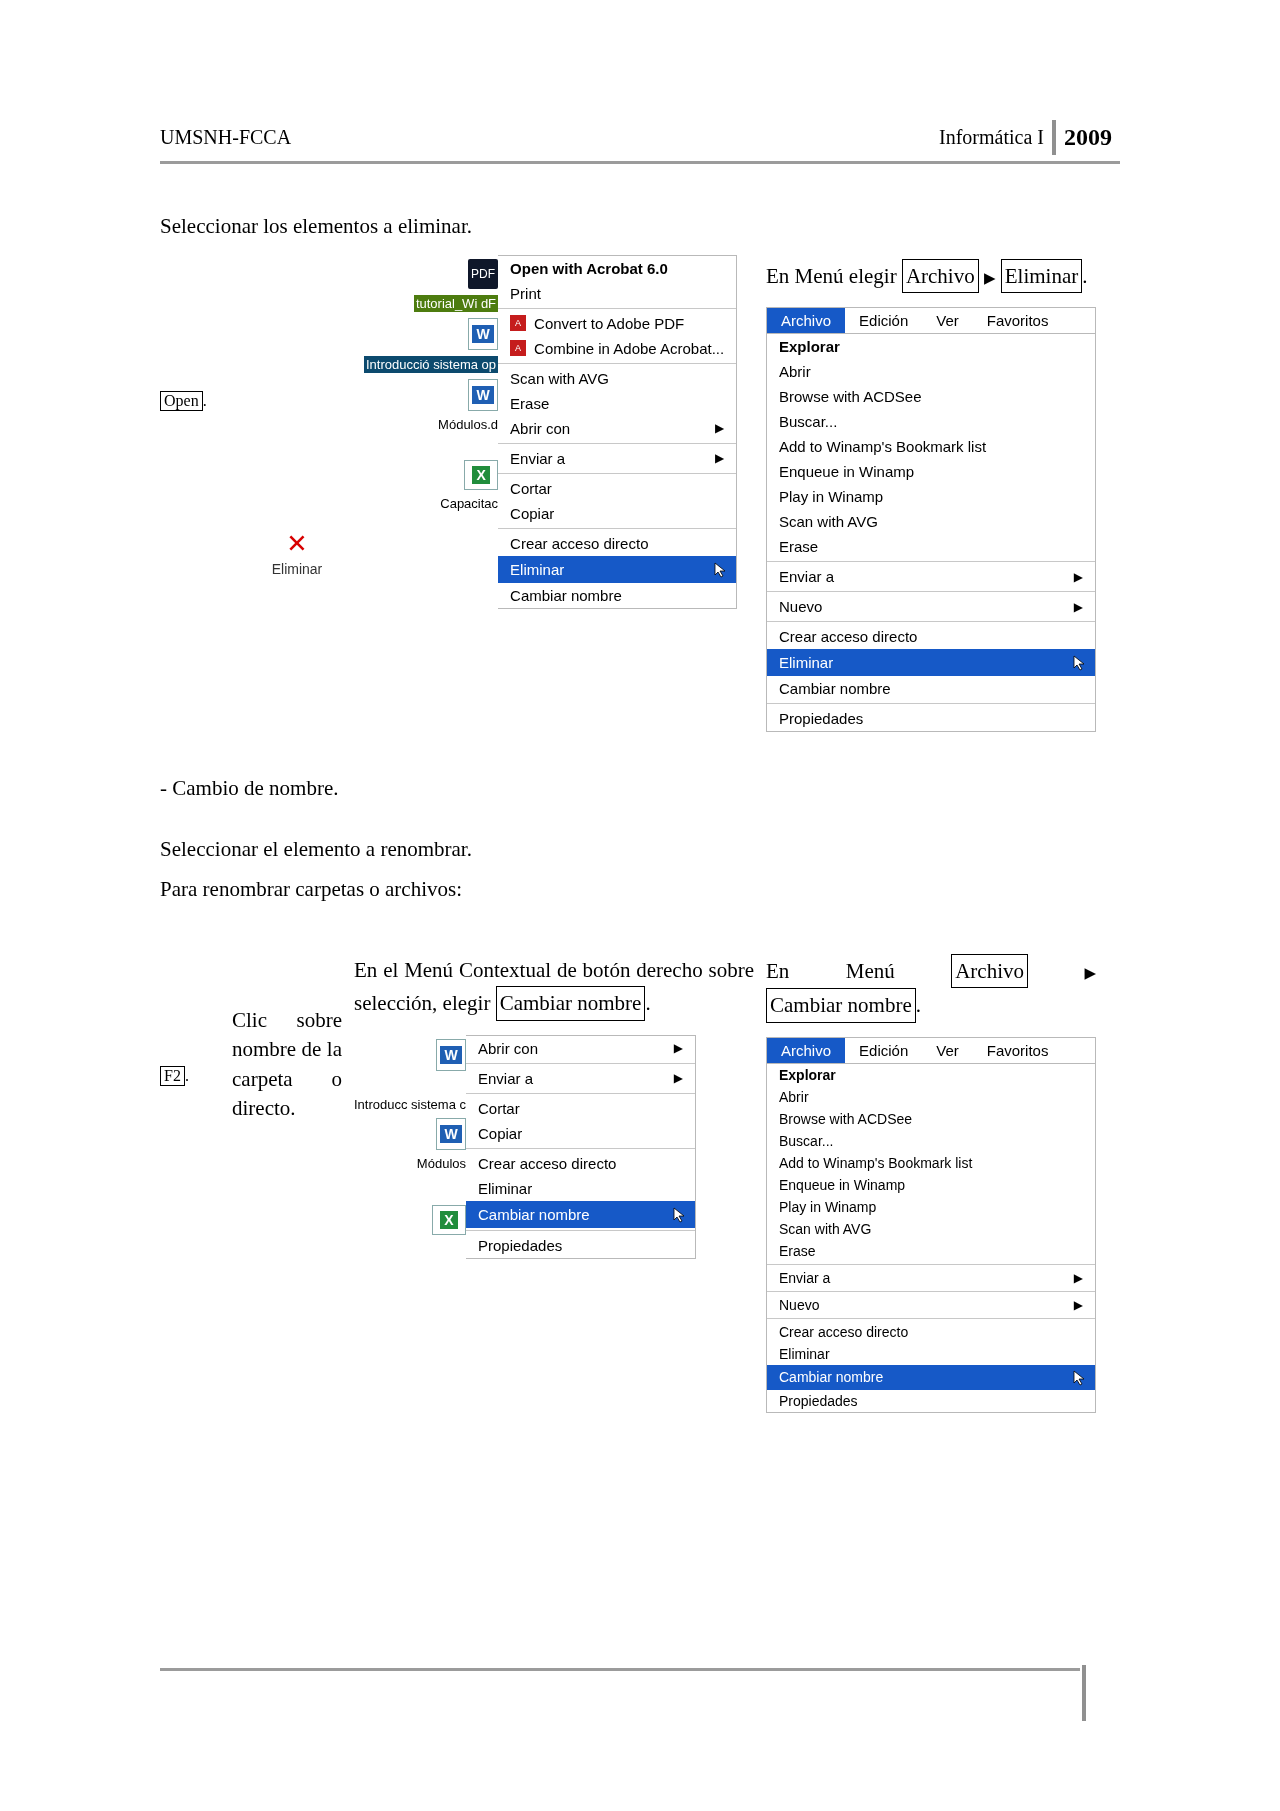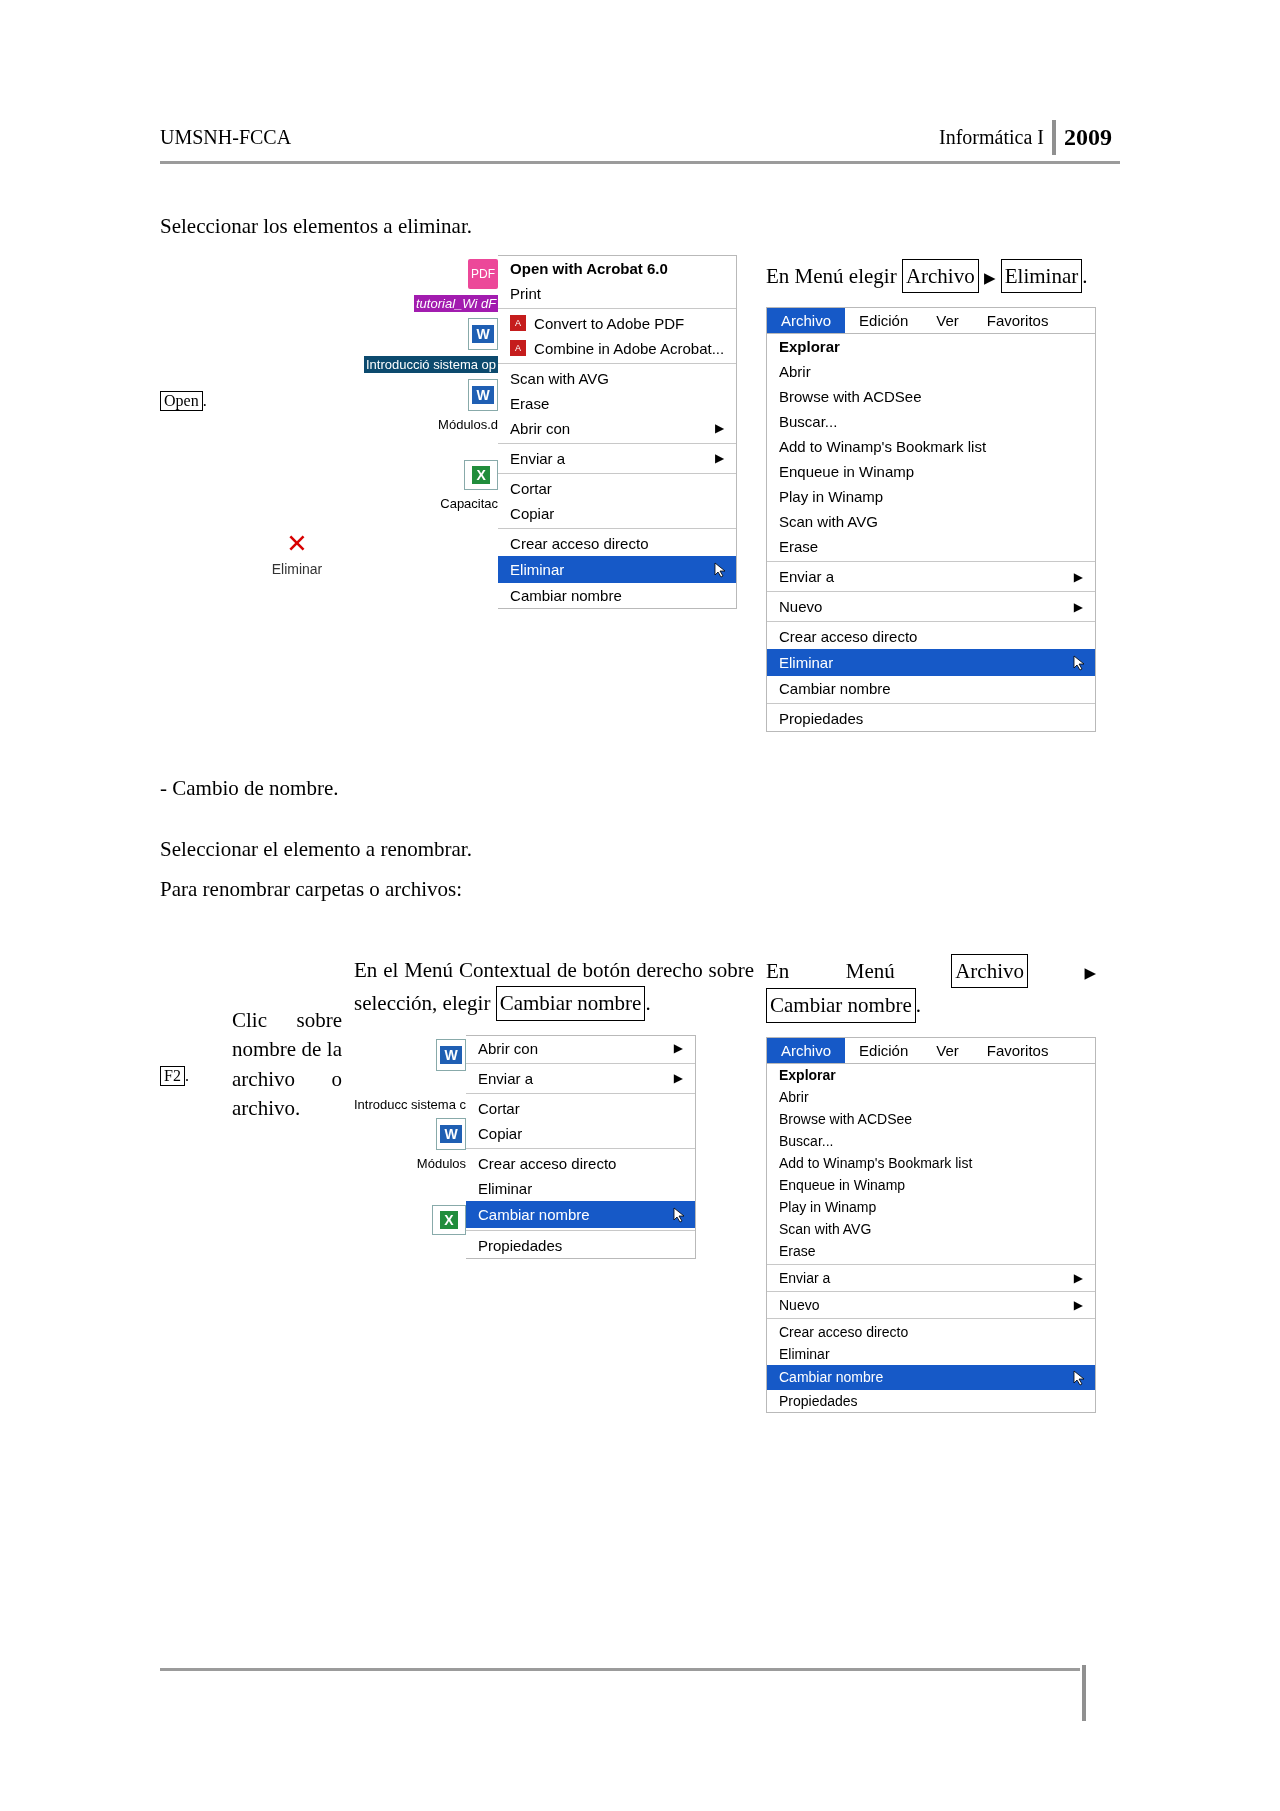--- a/index.html
+++ b/index.html
@@ -81,21 +81,21 @@
     font-family: Tahoma, sans-serif; font-size: 14px; color: #333;
   }
   .supr-box { margin-top: 140px; }
   .file-column {
     display: flex; flex-direction: column; align-items: center; gap: 6px;
     padding-top: 4px;
     font-family: Tahoma, sans-serif;
     font-size: 13px;
   }
   .file-column .fname { color: #000; }
-  .icon-pdf { background:#ec4899; width:30px; height:30px; font-size:12px; color:#fff; display:flex; align-items:center; justify-content:center; border-radius:2px;}
+  .icon-pdf { background:#0f172a; width:30px; height:30px; font-size:12px; color:#fff; display:flex; align-items:center; justify-content:center; border-radius:2px;}
   .icon-word { width:30px; height:32px; border:1px solid #8aa; background:#fff; display:flex; align-items:center; justify-content:center;}
   .icon-word .w { background:#1f5fb3; color:#fff; font-weight:bold; font-size:14px; padding:1px 4px;}
   .icon-excel { width:34px; height:30px; border:1px solid #8aa; background:#fff; display:flex; align-items:center; justify-content:center;}
   .icon-excel .x { background:#218d3c; color:#fff; font-weight:bold; font-size:14px; padding:1px 4px;}
   .pane {
     display: flex;
     background: #fff;
     margin-top: 4px;
   }
   .pane1 { border: none; }
@@ -178,21 +178,21 @@
         <span class="x">×</span>
         <span class="label">Eliminar</span>
       </div>
     </div>
 
     <div class="col-c">
 
       <div class="pane pane1">
         <div class="file-column" style="min-width:86px; align-items:flex-end;">
           <div class="icon-pdf">PDF</div>
-          <div class="fname" style="background:#a21caf; color:#fff; padding:1px 2px;font-style:italic;">tutorial_Wi
+          <div class="fname" style="background:#4d7c0f; color:#fff; padding:1px 2px;">tutorial_Wi
 dF</div>
           <div class="icon-word">
               <span class="w">W</span>
             </div>
           <div class="fname" style="background:#0c4a6e; color:#fff; padding:1px 2px;">Introducció
 sistema op</div>
           <div class="icon-word">
               <span class="w">W</span>
             </div>
           <div class="fname">Módulos.d</div>
@@ -293,21 +293,21 @@
   <p class="body-text" style="margin-top:28px;">Seleccionar el elemento  a renombrar.</p>
   <p class="body-text">Para renombrar carpetas o archivos:</p>
 
   <div class="section2" style="margin-top:40px;">
 
     <div class="s2-a" style="padding-top:120px;">
       <span class="boxed">F2</span><span>.</span>
     </div>
 
     <div class="s2-b justify" style="padding-top:60px;">
-      <span>Clic sobre nombre de la archivo o archivo.</span>
+      <span>Clic sobre nombre de la carpeta o directo.</span>
     </div>
 
     <div class="s2-c">
       <p class="body-text justify">
         <span>En el Menú Contextual de botón derecho sobre selección, elegir </span><span class="boxed">Cambiar nombre</span><span>.</span>
       </p>
 
       <div class="pane">
         <div class="file-column" style="min-width:76px; align-items:flex-end; padding-top:4px;">
           <div class="icon-word">

